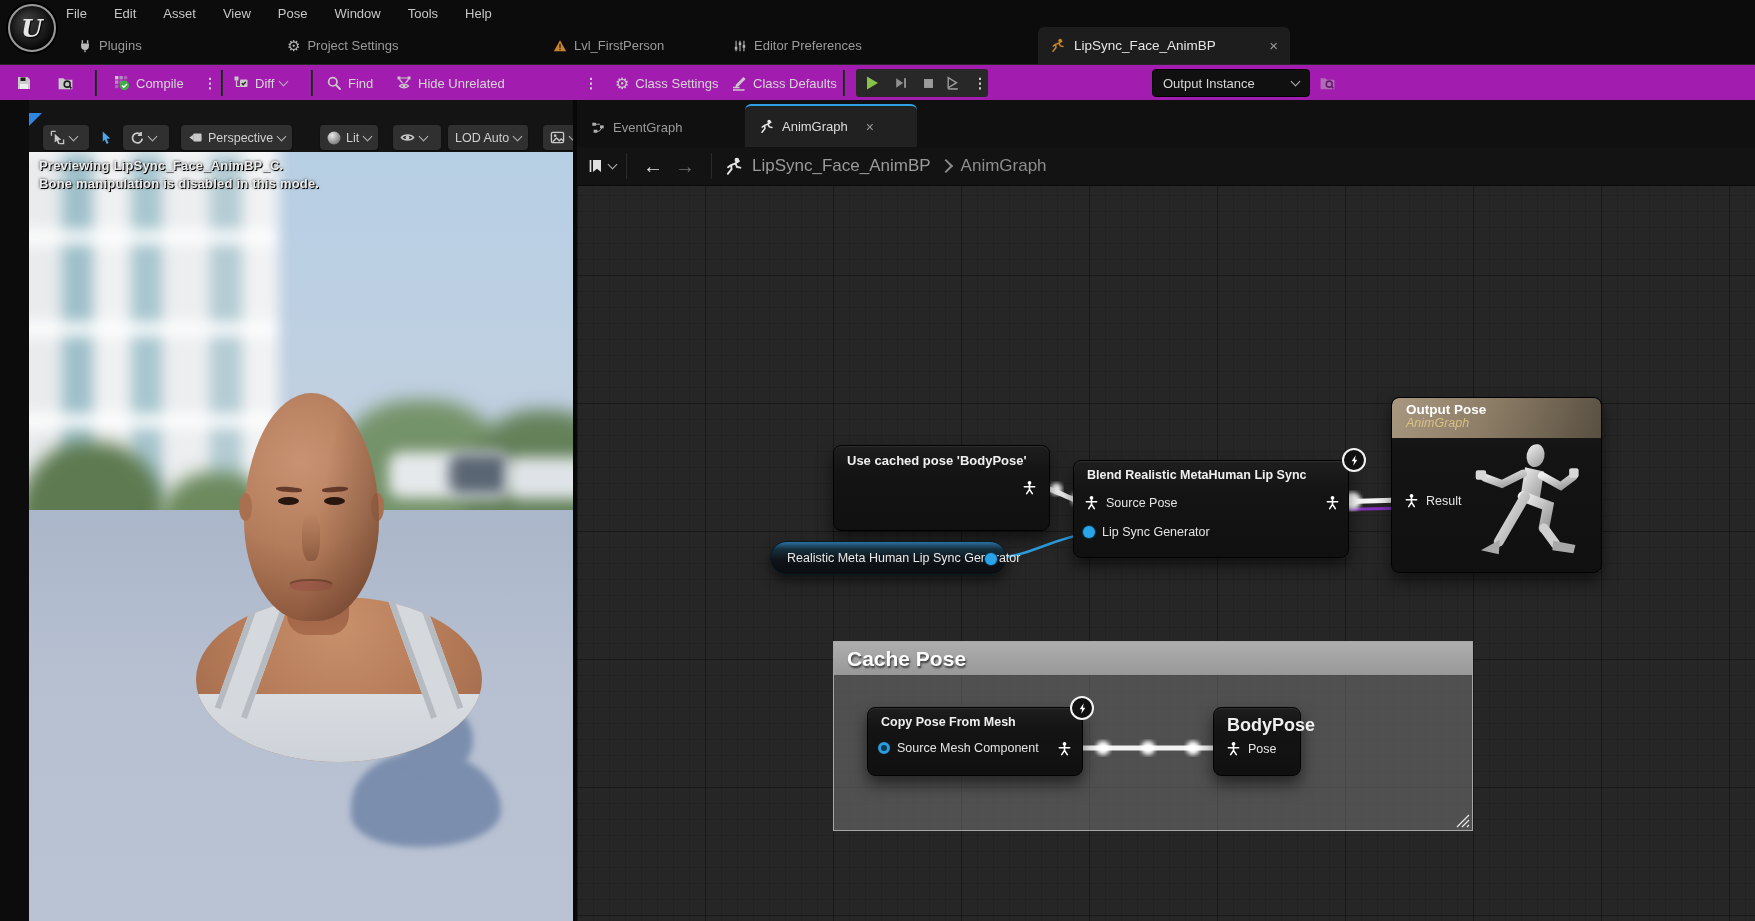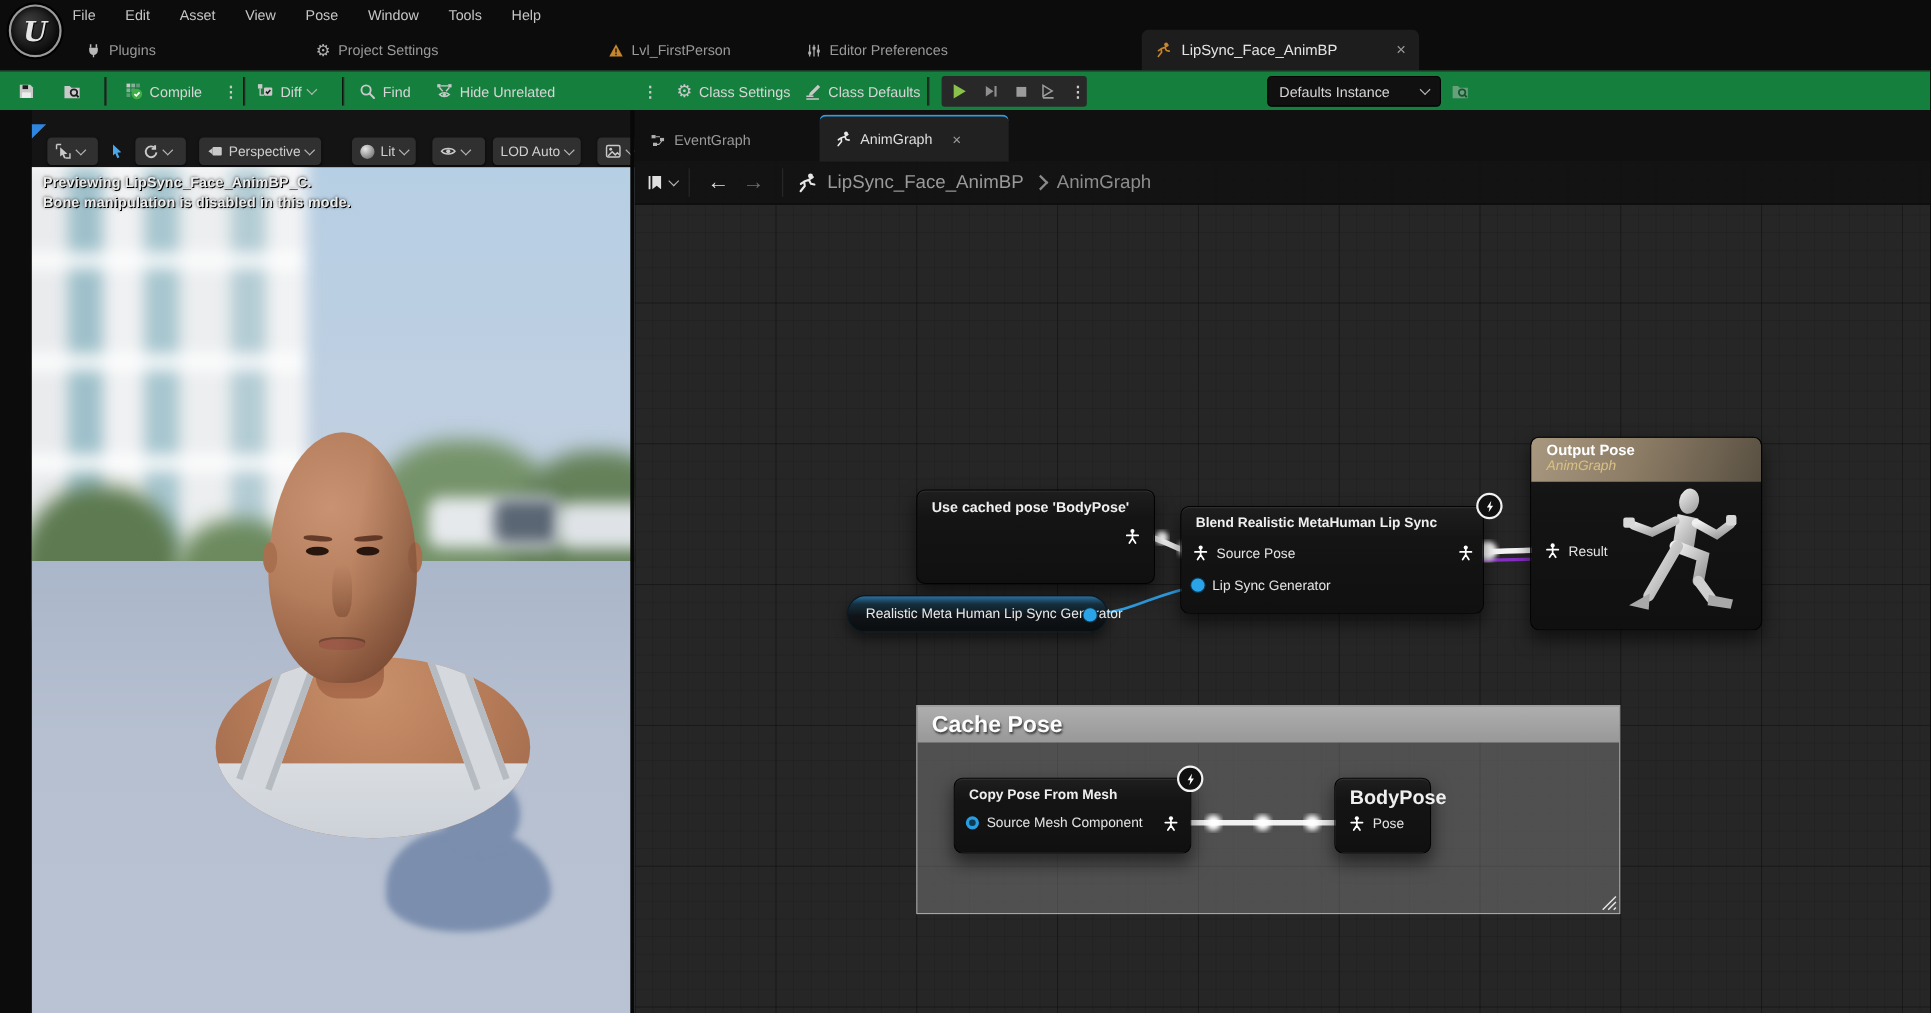--- a/index.html
+++ b/index.html
@@ -8,21 +8,21 @@
   .abs{position:absolute;}
   
   .menubar{position:absolute;left:66px;top:0;height:27px;display:flex;align-items:center;gap:27px;font-size:13px;color:#c6c6c6;}
   .menubar span{cursor:default;}
   .logo{position:absolute;left:8px;top:4px;width:44px;height:44px;border-radius:50%;background:radial-gradient(circle at 35% 30%,#3c3c3c,#0e0e0e 75%);border:2px solid #9a9a9a;box-shadow:0 0 0 2px #000,inset 0 0 8px #000;display:flex;align-items:center;justify-content:center;z-index:20;}
   .logo span{font-family:"DejaVu Serif",serif;font-style:italic;font-weight:bold;font-size:25px;color:#e6e6e6;text-shadow:1px 1px 1px #000;}
   .tabrow{position:absolute;left:0;top:27px;width:100%;height:37px;}
   .tr-item{position:absolute;top:0;height:37px;display:flex;align-items:center;gap:7px;font-size:13px;color:#9a9a9a;}
   .asset-tab{position:absolute;left:1038px;top:0;width:252px;height:37px;background:#1d1d1d;border-radius:6px 6px 0 0;display:flex;align-items:center;gap:9px;padding:0 12px;box-sizing:border-box;color:#e4e4e4;font-size:13.5px;}
   .asset-tab .close{margin-left:auto;color:#9a9a9a;font-size:15px;}
-  .toolbar{position:absolute;left:0;top:64px;width:100%;height:36px;background:#15803d;border-top:1px solid #272727;box-sizing:border-box;}
+  .toolbar{position:absolute;left:0;top:64px;width:100%;height:36px;background:#a21caf;border-top:1px solid #272727;box-sizing:border-box;}
   .tb{position:absolute;top:0;height:36px;display:flex;align-items:center;gap:6px;font-size:13px;color:#d6d6d6;}
   .vsep{position:absolute;top:5px;width:1px;height:26px;background:#090909;box-shadow:1px 0 0 #2d2d2d;}
   .kebab{font-size:14px;color:#c9c9c9;font-weight:bold;}
   .chev{display:inline-block;width:6px;height:6px;border-right:1.6px solid #b5b5b5;border-bottom:1.6px solid #b5b5b5;transform:rotate(45deg);margin-top:-3px;}
   .pill{background:#101010;border:1px solid #000;border-radius:4px;height:28px;display:flex;align-items:center;gap:8px;padding:0 10px;box-sizing:border-box;}
   .transportbg{position:absolute;left:856px;top:4px;width:132px;height:28px;background:#282828;border-radius:3px;}
   .ticon{width:16px;height:16px;color:#c9c9c9;}
   
   .vp-panel{position:absolute;left:0;top:100px;width:573px;height:821px;background:#141414;margin-left:29px;}
   .vbtn{position:absolute;top:25px;height:25px;background:#303030;border-radius:4px;display:flex;align-items:center;gap:5px;padding:0 7px;font-size:12.5px;color:#cfcfcf;box-sizing:border-box;box-shadow:0 1px 2px rgba(0,0,0,.5);}
@@ -337,21 +337,21 @@
     <div class="tb" style="left:946px">
         <svg class="ticon" style="color:#9b9b9b;width:14px;height:14px">
           <use href="#s-toend"></use>
         </svg>
       </div>
     <div class="tb" style="left:973px">
         <span class="kebab">⋮</span>
       </div>
     <div class="tb" style="left:1152px;top:4px;height:28px">
       <div class="pill" style="width:158px">
-        <span>Defaults Instance</span>
+        <span>Output Instance</span>
         <span class="chev" style="margin-left:auto"></span>
       </div>
     </div>
     <div class="tb" style="left:1318px;opacity:.45">
         <svg class="ticon" style="width:19px;height:17px">
           <use href="#s-folder-search"></use>
         </svg>
       </div>
   </div>
 

